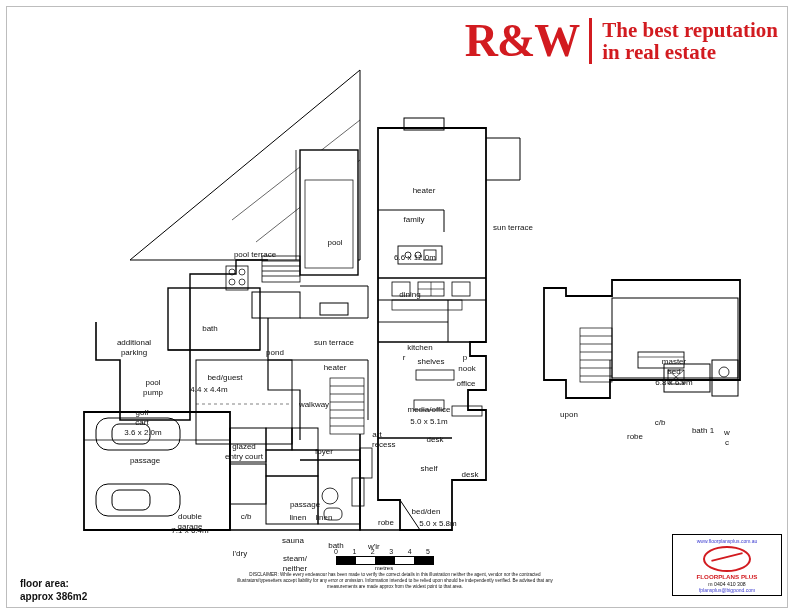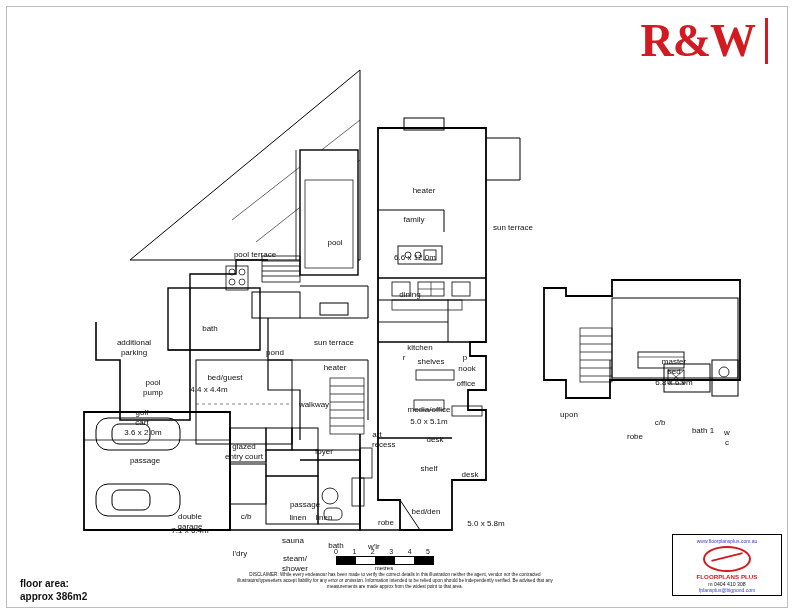--- a/index.html
+++ b/index.html
@@ -92,20 +92,22 @@
 <body>
 
 <div id="sheet">
   <div class="pageborder"></div>
 
 
   <div class="brand">
     <div class="rw">R&amp;W</div>
     <div class="bar"></div>
     <div>
+      <div class="tag">The best reputation</div>
+      <div class="tag">in real estate</div>
     </div>
   </div>
 
   <svg id="plan" viewBox="0 0 794 480">
     <g fill="none" stroke="#000" stroke-width="1.1">
 
       <polyline points="360,10 360,200 130,200 360,10" stroke-width="1"></polyline>
       <polyline points="296,90 296,200" stroke-width="0.8"></polyline>
       <polyline points="360,60 232,160" stroke-width="0.6"></polyline>
       <polyline points="360,100 256,182" stroke-width="0.6"></polyline>
@@ -282,28 +284,28 @@
       <div class="lbl" style="left: 416px; top: 357px; width: 30px;">shelves</div>
       <div class="lbl" style="left: 455px; top: 379px; width: 22px;">office</div>
       <div class="lbl" style="left: 456px; top: 364px; width: 22px;">nook</div>
       <div class="lbl" style="left: 460px; top: 353px; width: 10px;">p</div>
       <div class="lbl" style="left: 399px; top: 353px; width: 10px;">r</div>
       <div class="lbl" style="left: 284px; top: 500px; width: 42px;">passage</div>
       <div class="lbl" style="left: 286px; top: 513px; width: 24px;">linen</div>
       <div class="lbl" style="left: 312px; top: 513px; width: 24px;">linen</div>
       <div class="lbl" style="left: 280px; top: 536px; width: 26px;">sauna</div>
       <div class="lbl" style="left: 280px; top: 554px; width: 30px;">steam/
-shower</div>
+neither</div>
       <div class="lbl" style="left: 228px; top: 549px; width: 24px;">l'dry</div>
       <div class="lbl" style="left: 239px; top: 512px; width: 14px;">c/b</div>
       <div class="lbl" style="left: 324px; top: 541px; width: 24px;">bath</div>
       <div class="lbl" style="left: 378px; top: 518px; width: 10px;">robe</div>
       <div class="lbl" style="left: 368px; top: 542px; width: 10px;">w'ir</div>
       <div class="lbl" style="left: 404px; top: 507px; width: 44px;">bed/den</div>
-      <div class="lbl" style="left: 402px; top: 519px; width: 72px; padding-left: 48px;">5.0 x 5.8m</div>
+      <div class="lbl" style="left: 402px; top: 519px; width: 72px;">5.0 x 5.8m</div>
       <div class="lbl" style="left: 168px; top: 512px; width: 44px;">double
 garage</div>
       <div class="lbl" style="left: 165px; top: 526px; width: 50px;">7.1 x 6.4m</div>
       <div class="lbl" style="left: 650px; top: 357px; width: 48px;">master
 bed</div>
       <div class="lbl" style="left: 646px; top: 378px; width: 56px;">6.8 x 6.9m</div>
       <div class="lbl" style="left: 558px; top: 410px; width: 22px;">upon</div>
       <div class="lbl" style="left: 652px; top: 418px; width: 16px;">c/b</div>
       <div class="lbl" style="left: 624px; top: 432px; width: 22px;">robe</div>
       <div class="lbl" style="left: 690px; top: 426px; width: 26px;">bath 1</div>

